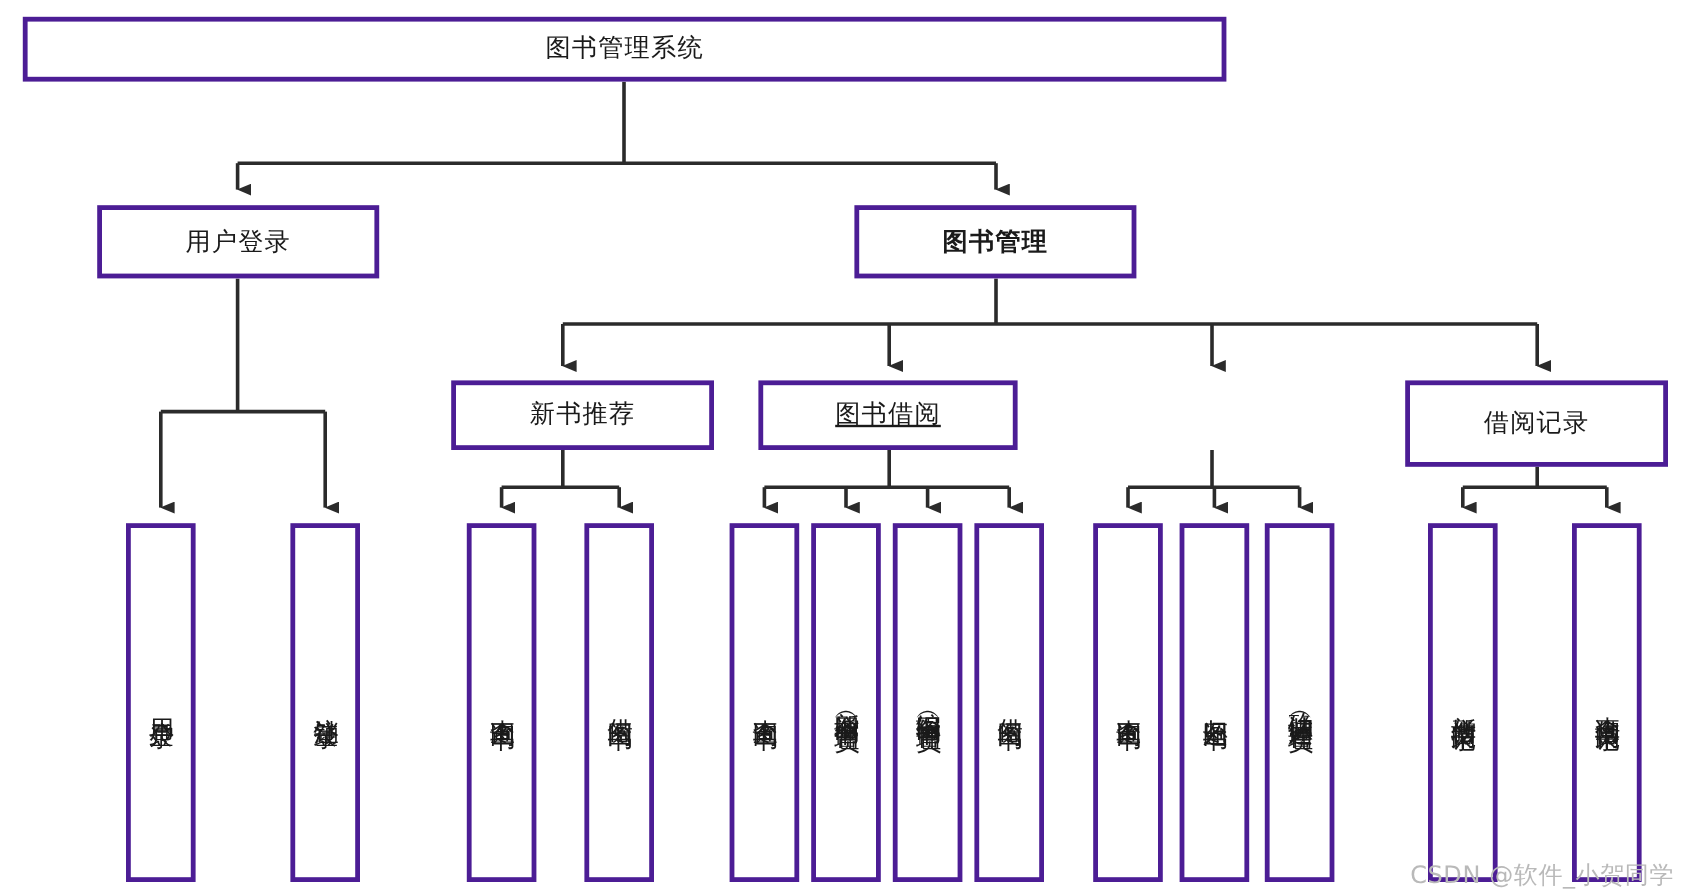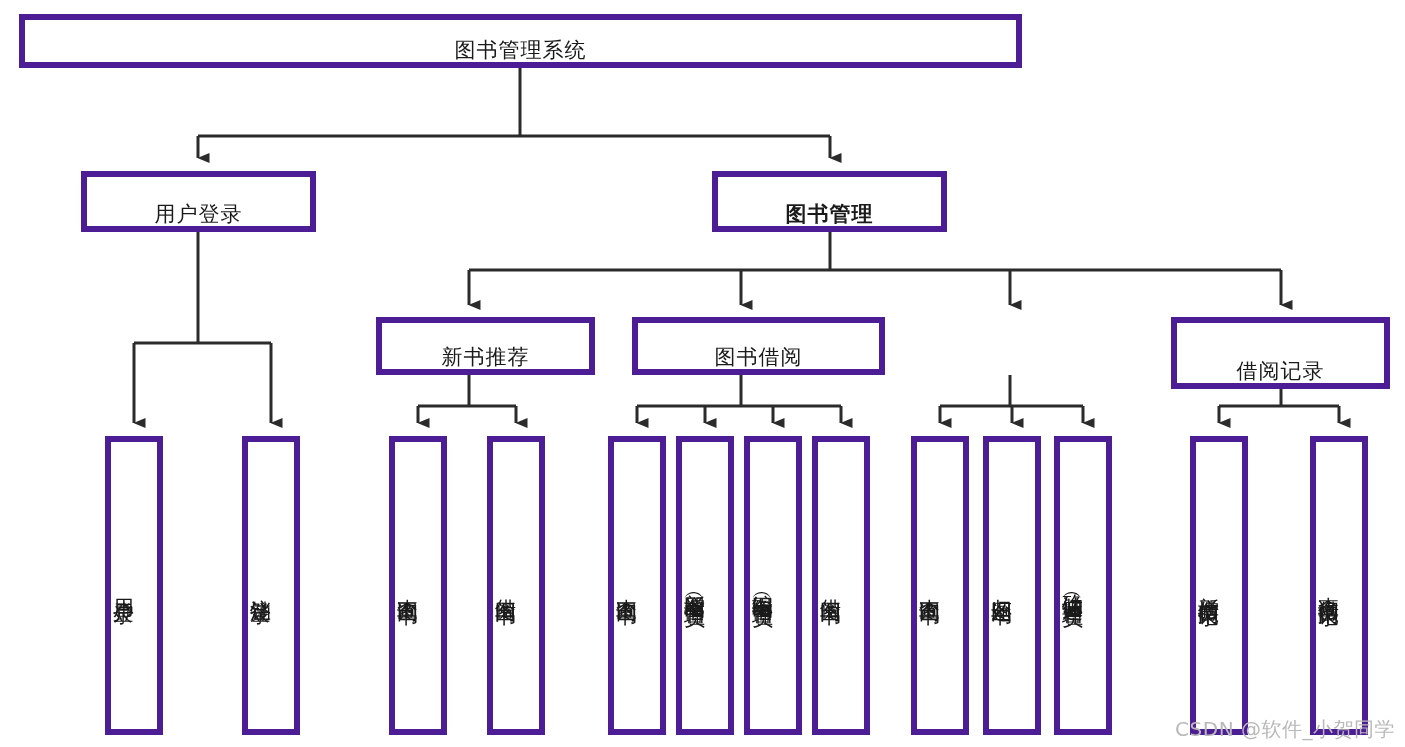--- a/index.html
+++ b/index.html
@@ -21,24 +21,24 @@
     position: absolute;
     left: 0;
     top: 0;
     width: 1405px;
     height: 747px;
     pointer-events: none;
   }
   .node {
     position: absolute;
     box-sizing: border-box;
-    border: 6px solid #4c1d95;
+    border: 4px solid #4c1d95;
     background: #ffffff;
     display: flex;
-    align-items: flex-end;
+    align-items: center;
     justify-content: center;
     color: #1a1a1a;
     z-index: 2;
   }
   .node.horiz {
     font-size: 21px;
     letter-spacing: 1px;
     line-height: 1.1;
   }
   .node.vert {
@@ -133,21 +133,21 @@
   <div class="node horiz" style="left: 81px; top: 171px; width: 235px; height: 61px;">
       <span>用户登录</span>
     </div>
   <div class="node horiz" style="left: 712px; top: 171px; width: 235px; height: 61px; font-weight: bold;">
       <span>图书管理</span>
     </div>
 
   <div class="node horiz" style="left: 360px; top: 317px; width: 219px; height: 58px; margin-left: 16px;">
       <span>新书推荐</span>
     </div>
-  <div class="node horiz" style="left: 632px; top: 317px; width: 253px; height: 58px;">
+  <div class="node horiz" style="left: 632px; top: 317px; width: 216px; height: 58px; text-decoration: underline;">
       <span>图书借阅</span>
     </div>
   <div class="node horiz" style="left: 1171px; top: 317px; width: 219px; height: 72px;">
       <span>借阅记录</span>
     </div>
 
   <div class="node vert" style="left: 105px; top: 436px; width: 58px; height: 299px;">
       <span class="vtxt">用户登录</span>
     </div>
   <div class="node vert" style="left: 242px; top: 436px; width: 58px; height: 299px;">

